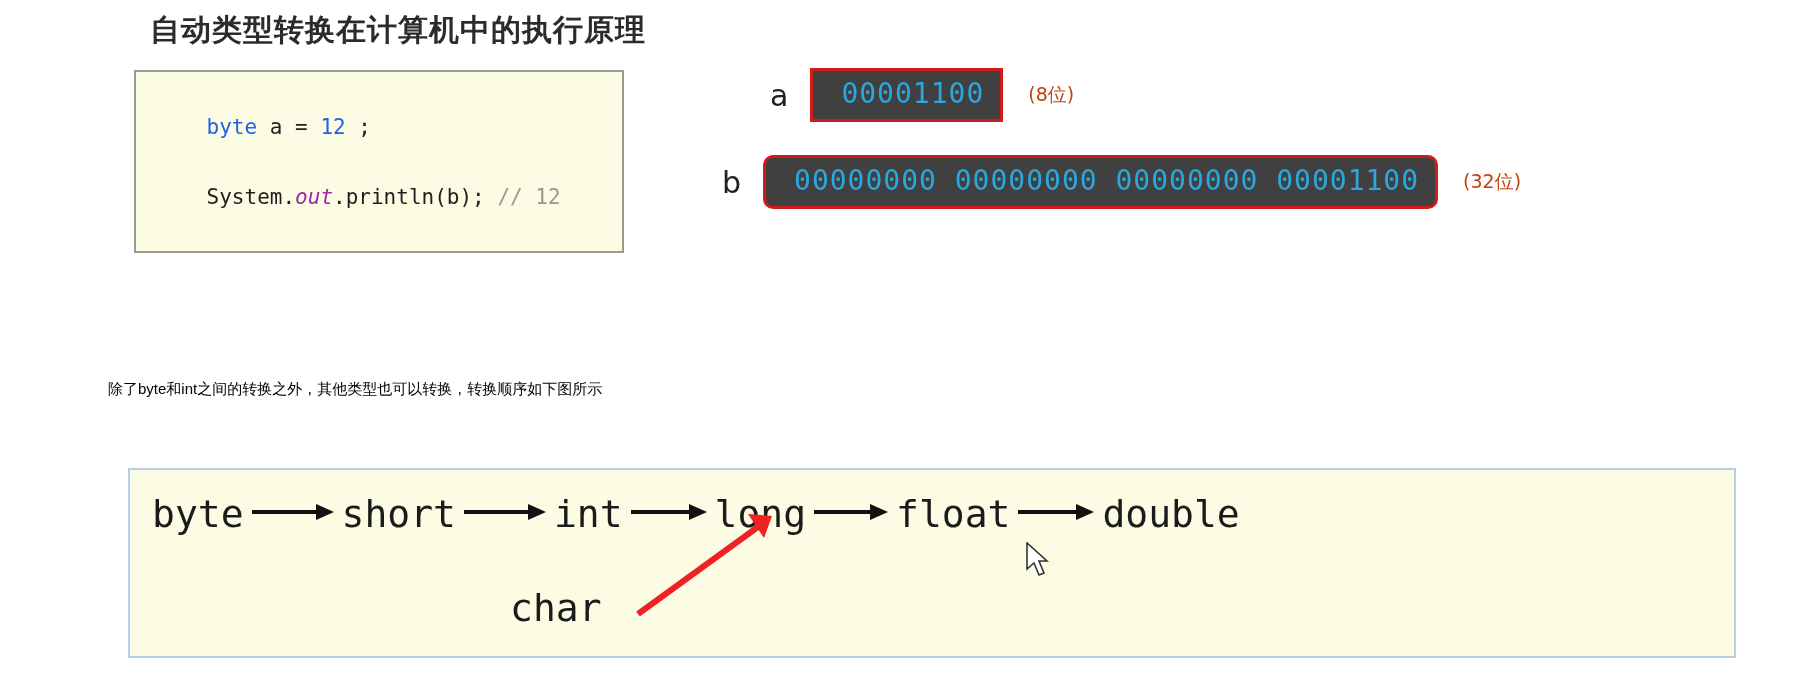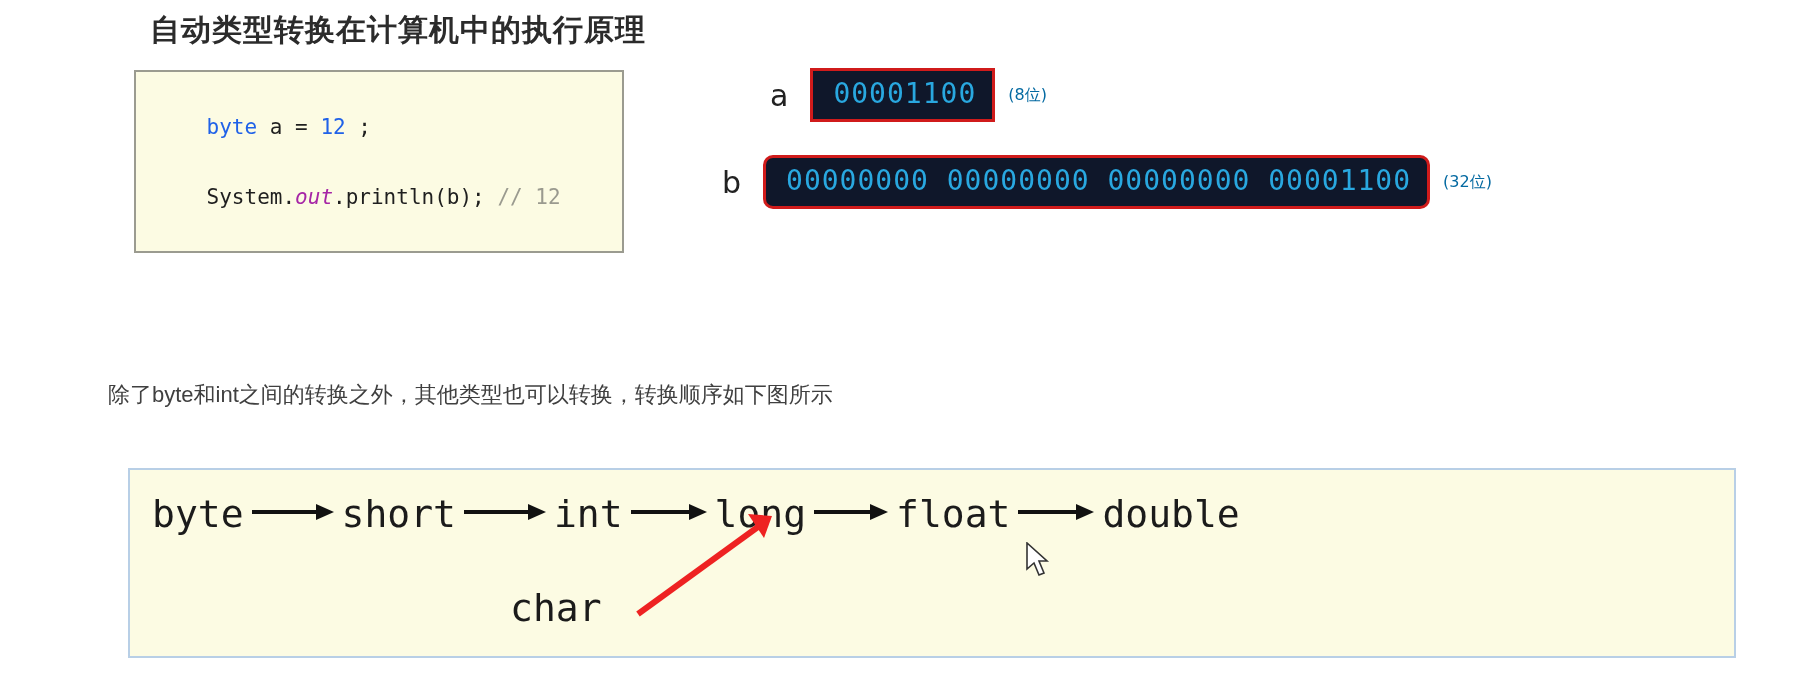--- a/index.html
+++ b/index.html
@@ -51,46 +51,46 @@
   
   .bin-row { position: absolute; display: flex; align-items: center; }
   .var-label {
     font-family: "DejaVu Sans", sans-serif;
     font-size: 30px;
     color: #222;
     margin-right: 22px;
   }
   .bin-box {
     border: 3px solid #d01b1b;
-    background: #0f172a;
-    padding: 7px 16px 9px 20px;
+    background: #404040;
+    padding: 7px 16px 9px 28px;
     font-family: "DejaVu Sans Mono", monospace;
     font-size: 28px;
     color: #29a8e0;
     letter-spacing: 1px;
     white-space: pre;
     line-height: 1.15;
   }
   .bits-note {
-    margin-left: 13px;
+    margin-left: 25px;
     font-family: "DejaVu Sans", sans-serif;
-    font-size: 16px;
-    color: #0369a1;
+    font-size: 19px;
+    color: #c2410c;
     white-space: nowrap;
   }
   #row-a { left: 770px; top: 68px; }
   #row-b { left: 722px; top: 155px; }
 
   
   .note-paragraph {
     position: absolute;
     left: 108px;
     top: 380px;
-    font-size: 22px;
-    color: #404040;
+    font-size: 15px;
+    color: #000000;
     white-space: nowrap;
   }
 
   
   .flow-panel {
     position: absolute;
     left: 128px;
     top: 468px;
     width: 1608px;
     height: 190px;

